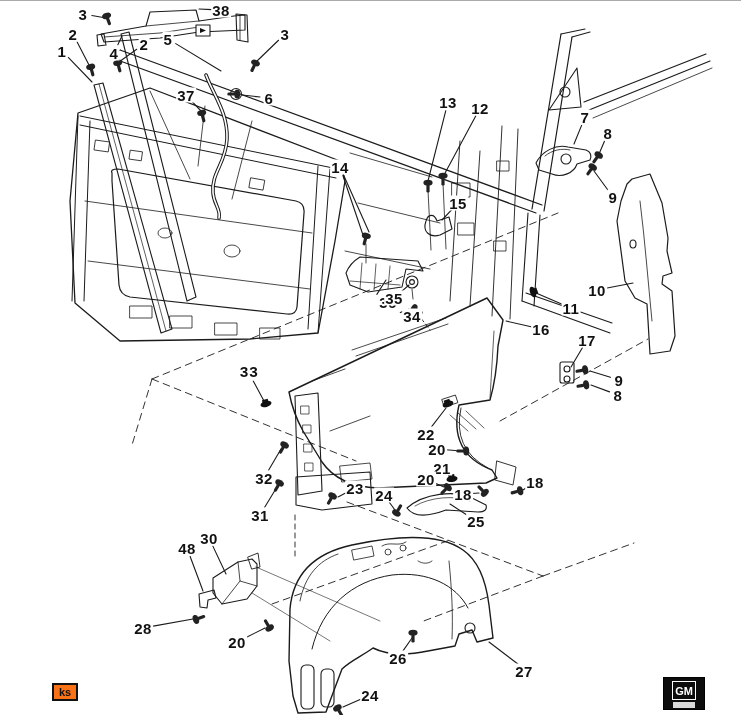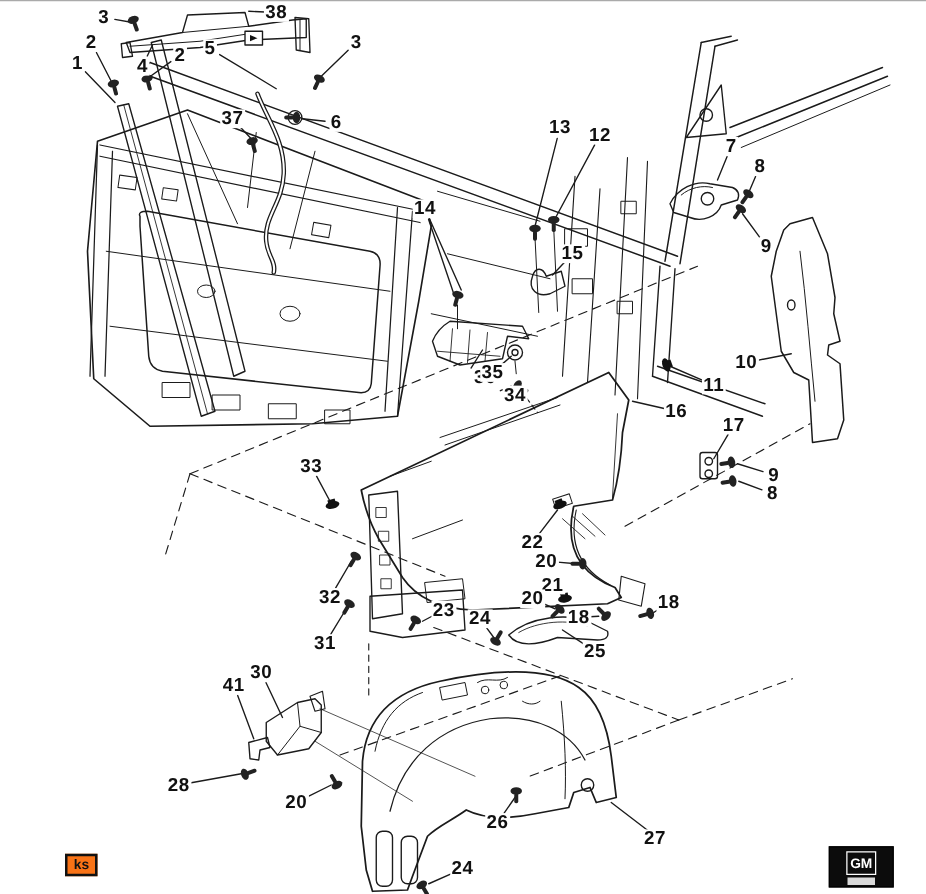--- a/index.html
+++ b/index.html
@@ -6,21 +6,21 @@
   #page{position:relative;width:741px;height:715px;background:#fff;overflow:hidden;
         border-top:1px solid #aaa;font-family:"Liberation Sans",sans-serif;}
   #art{position:absolute;left:0;top:0;width:741px;height:715px;}
   .callout{position:absolute;transform:translate(-50%,-50%);font:bold 15px "Liberation Sans",sans-serif;
            color:#111;background:#fff;padding:0 1px;line-height:1;letter-spacing:0.5px;}
   #header{position:absolute;top:6px;left:557px;font:bold 15px "Liberation Sans",sans-serif;color:#111;
           white-space:nowrap;}
   #header span{margin-right:10px;}
   #ks-box{position:absolute;left:52px;top:682px;border:2px solid #111;padding:0 5px;
           font:bold 11px "Liberation Sans",sans-serif;color:#111;line-height:14px;background:#f97316;}
-  #gm-logo{position:absolute;left:663px;top:676px;width:52px;height:33px;background:#0c0c0c;
+  #gm-logo{position:absolute;left:663px;top:676px;width:42px;height:33px;background:#0c0c0c;
            border:1px solid #000;box-sizing:border-box;display:flex;flex-direction:column;
            align-items:center;justify-content:flex-start;}
   #gm-logo .gm-inner{margin-top:3px;width:22px;height:17px;border:1px solid #fff;display:flex;
            align-items:center;justify-content:center;font:bold 11px "Liberation Sans",sans-serif;color:#fff;}
   #gm-logo .gm-bar{margin-top:2px;width:22px;height:6px;background:#fff;opacity:.85;}
 </style>
 </head>
 <body>
 
 <div id="page">
@@ -284,33 +284,33 @@
       <span class="callout" style="left: 613px; top: 196px;">9</span>
       <span class="callout" style="left: 597px; top: 289px;">10</span>
       <span class="callout" style="left: 571px; top: 307px;">11</span>
       <span class="callout" style="left: 388px; top: 301px;">36</span>
       <span class="callout" style="left: 394px; top: 297px;">35</span>
       <span class="callout" style="left: 392px; top: 315px; margin-left: 20px;">34</span>
       <span class="callout" style="left: 541px; top: 328px;">16</span>
       <span class="callout" style="left: 587px; top: 339px;">17</span>
       <span class="callout" style="left: 619px; top: 379px;">9</span>
       <span class="callout" style="left: 618px; top: 394px;">8</span>
-      <span class="callout" style="left: 249px; top: 372px;">33</span>
+      <span class="callout" style="left: 249px; top: 372px; font-family: Liberation Mono, monospace;">33</span>
       <span class="callout" style="left: 264px; top: 477px;">32</span>
       <span class="callout" style="left: 260px; top: 514px;">31</span>
       <span class="callout" style="left: 355px; top: 487px;">23</span>
       <span class="callout" style="left: 384px; top: 494px;">24</span>
       <span class="callout" style="left: 426px; top: 433px;">22</span>
       <span class="callout" style="left: 437px; top: 448px;">20</span>
       <span class="callout" style="left: 442px; top: 467px;">21</span>
       <span class="callout" style="left: 426px; top: 478px;">20</span>
       <span class="callout" style="left: 463px; top: 493px;">18</span>
       <span class="callout" style="left: 535px; top: 481px;">18</span>
       <span class="callout" style="left: 476px; top: 520px;">25</span>
-      <span class="callout" style="left: 187px; top: 547px;">41</span>
+      <span class="callout" style="left: 187px; top: 547px;">48</span>
       <span class="callout" style="left: 209px; top: 537px;">30</span>
       <span class="callout" style="left: 143px; top: 627px;">28</span>
       <span class="callout" style="left: 237px; top: 641px;">20</span>
       <span class="callout" style="left: 398px; top: 657px;">26</span>
       <span class="callout" style="left: 524px; top: 670px;">27</span>
       <span class="callout" style="left: 370px; top: 694px;">24</span>
     </div>
 
 
   <div id="ks-box">

